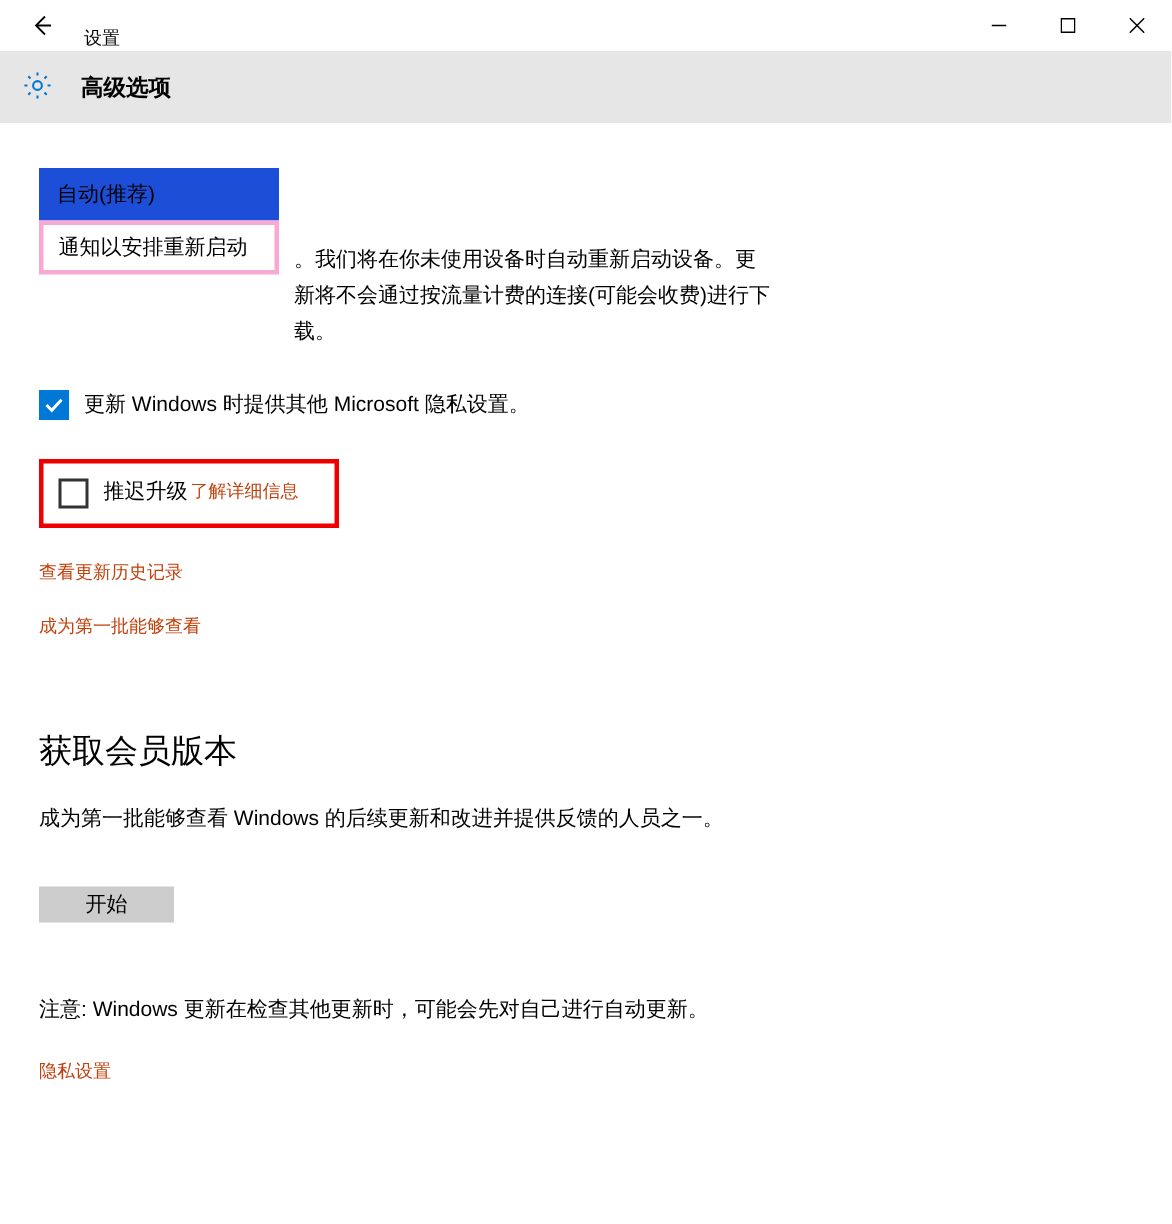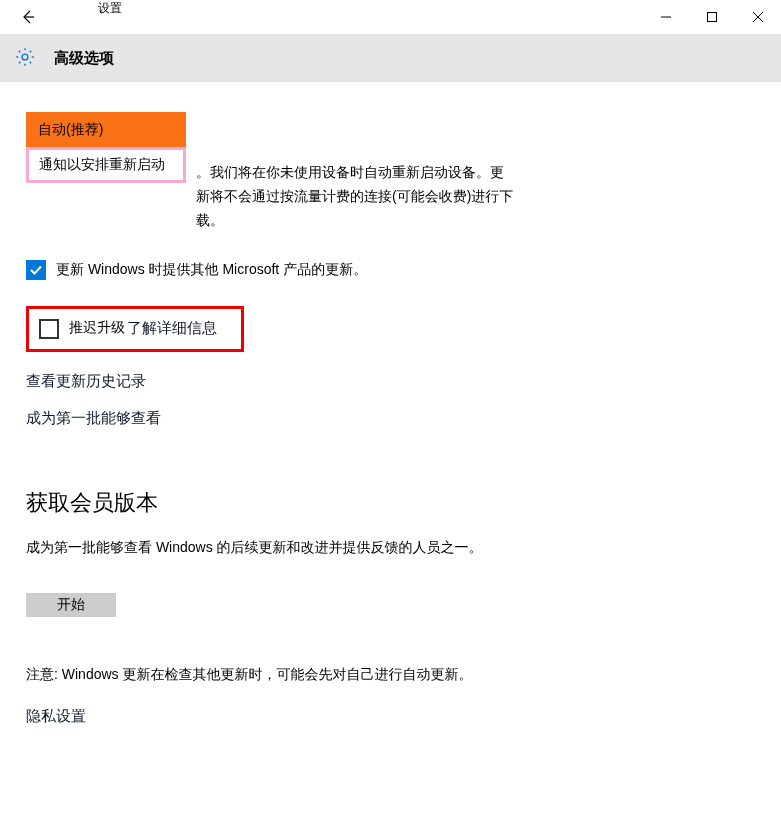--- a/index.html
+++ b/index.html
@@ -9,23 +9,22 @@
       color: #000;
       background: #fff;
       width: 781px;
       height: 816px;
       overflow: hidden;
     }
     .titlebar {
       height: 34px;
       background: #fff;
       display: flex;
-      align-items: flex-start;
+      align-items: flex-end;
       padding-left: 8px;
-      gap: 42px;
     }
     .back-btn {
       width: 40px;
       height: 34px;
       display: flex;
       align-items: center;
       justify-content: center;
       cursor: pointer;
     }
     .title-text {
@@ -75,21 +74,21 @@
       margin-bottom: 18px;
     }
     .dropdown-stack {
       position: relative;
       display: inline-block;
       margin-bottom: 8px;
     }
     .dropdown-option {
       width: 160px;
       height: 36px;
-      background: #f97316;
+      background: #1d4ed8;
       display: flex;
       align-items: center;
       padding-left: 12px;
       font-size: 14px;
       cursor: pointer;
       text-align: center;
     }
     .dropdown-option2 {
       width: 160px;
       height: 36px;
@@ -146,23 +145,23 @@
       display: flex;
       align-items: flex-start;
       gap: 10px;
     }
     .defer-col {
       display: flex;
       flex-direction: row;
       gap: 2px;
     }
     .link {
-      color: #0f172a;
-      cursor: pointer;
-      font-size: 15px;
+      color: #c2410c;
+      cursor: pointer;
+      font-size: 12px;
       display: inline-block;
     }
     .link-row {
       margin-bottom: 18px;
     }
     .start-btn {
       width: 90px;
       height: 24px;
       background: #ccc;
       border: none;
@@ -233,21 +232,21 @@
   </div>
 
   <div class="desc-text" style="padding-left:170px;text-indent:0;">。我们将在你未使用设备时自动重新启动设备。更新将不会通过按流量计费的连接(可能会收费)进行下载。</div>
 
   <div class="checkbox-row">
     <div class="checkbox checked">
       <svg width="14" height="14" viewBox="0 0 14 14">
           <path d="M2 7 L5.5 10.5 L12 3.5" stroke="#fff" stroke-width="2" fill="none"></path>
         </svg>
     </div>
-    <span>更新 Windows 时提供其他 Microsoft 产品的更新。</span>
+    <span>更新 Windows 时提供其他 Microsoft 隐私设置。</span>
   </div>
 
   <div class="highlight-box">
     <div class="highlight-inner">
       <div class="checkbox"></div>
       <div class="defer-col">
         <span>推迟升级</span>
         <span class="link">了解详细信息</span>
       </div>
     </div>

